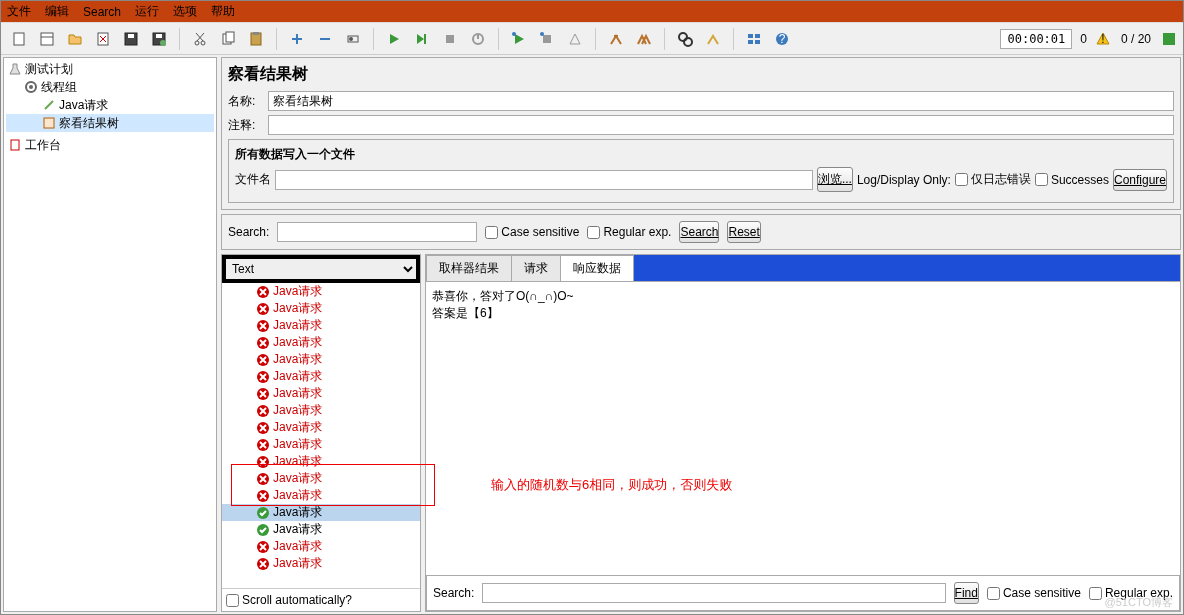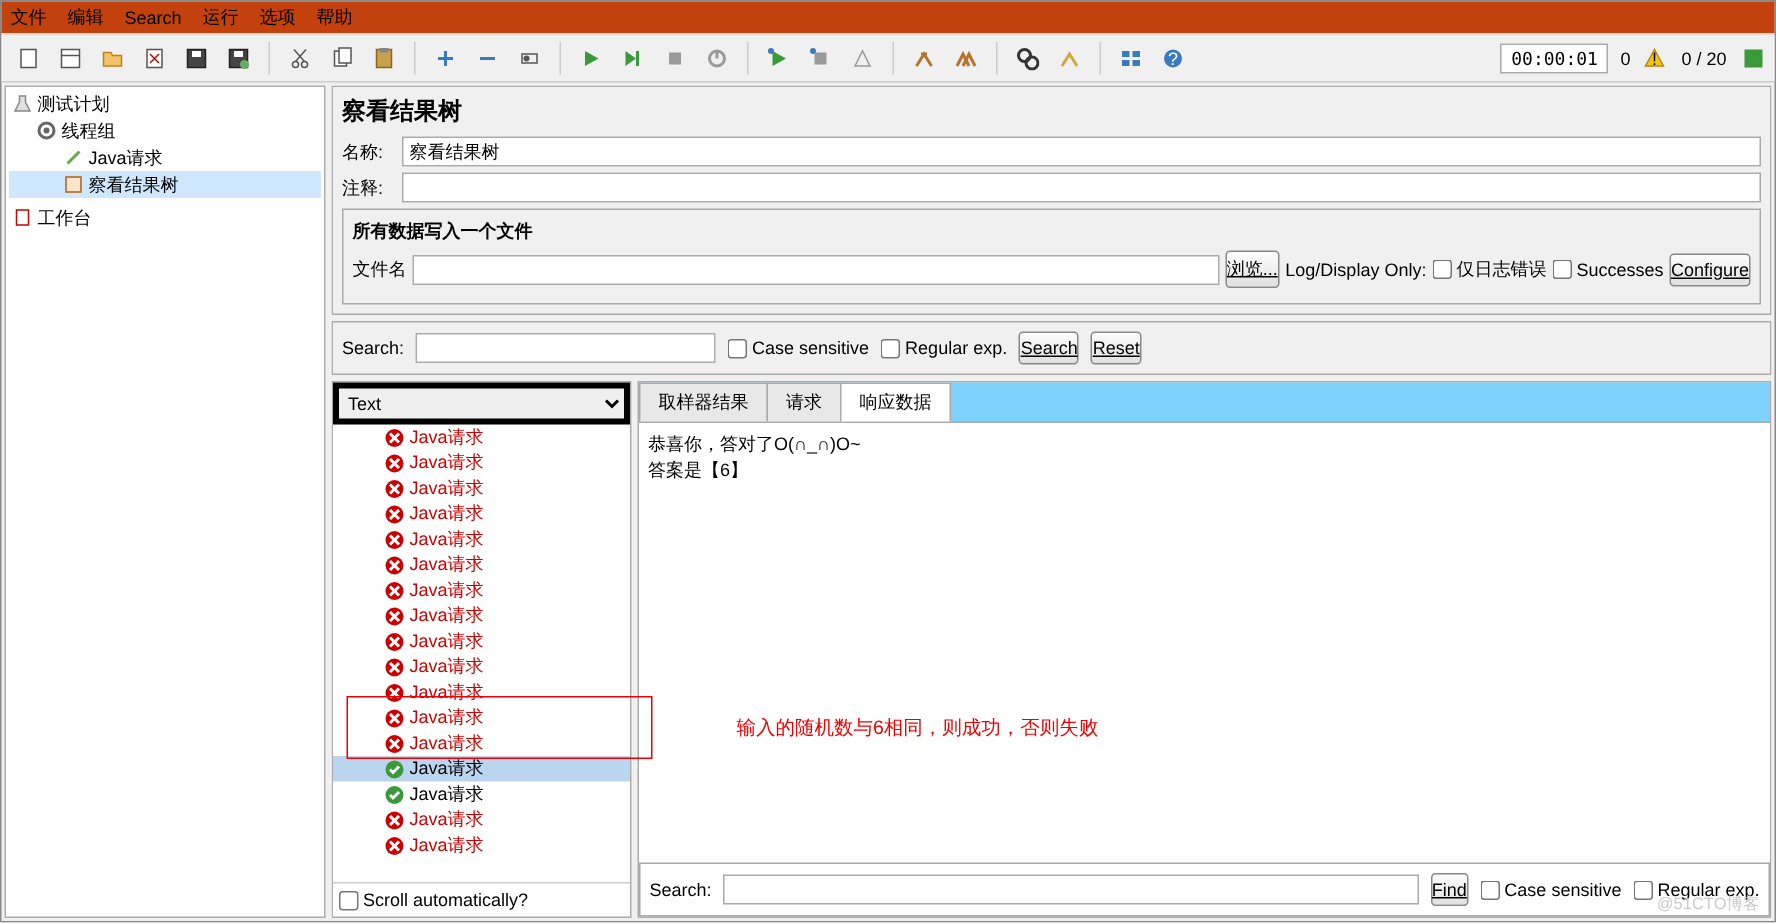--- a/index.html
+++ b/index.html
@@ -38,21 +38,21 @@
 .results-split { flex:1; display:flex; gap:4px; margin-top:4px; overflow:hidden; position:relative; }
 .results-left { width:200px; display:flex; flex-direction:column; border:1px solid #aaa; background:#fff; }
 .results-left select { width:100%; border:4px solid #000000; padding:2px; }
 .results-list { flex:1; overflow:auto; }
 .result-item { display:flex; align-items:center; height:17px; padding-left:34px; cursor:pointer; white-space:nowrap; }
 .result-item.sel { background:#bcd5ef; }
 .result-item .ri-icon { width:14px; height:14px; margin-right:3px; display:inline-flex; align-items:center; justify-content:center; }
 .result-item.fail span.lbl { color:#cc0000; }
 .result-item.pass span.lbl { color:#000; }
 .results-right { flex:1; display:flex; flex-direction:column; border:1px solid #aaa; background:#fff; }
-.tabs { display:flex; background:#7dd3fc; border-bottom:1px solid #aaa; }
+.tabs { display:flex; background:#1d4ed8; border-bottom:1px solid #aaa; }
 .tab { padding:4px 12px; border:1px solid #aaa; border-bottom:none; background:#e8e8e8; cursor:pointer; margin-right:-1px; }
 .tab.active { background:#fff; }
 .response-body { flex:1; padding:6px; background:#fff; overflow:auto; position:relative; }
 .annotation-box { position:absolute; border:1px solid #e00; }
 .annotation-text { position:absolute; color:#e00; font-size:13px; }
 .bottom-bar { display:flex; align-items:center; gap:8px; padding:6px; border:1px solid #aaa; margin-top:2px; }
 .bottom-bar input[type=text] { flex:1; border:1px solid #aaa; padding:2px 4px; }
 .scroll-chk { padding:4px; border-top:1px solid #ccc; display:flex; align-items:center; gap:4px; }
 .watermark { position:absolute; right:8px; bottom:2px; color:#ccc; font-size:11px; }
 svg { display:block; }

